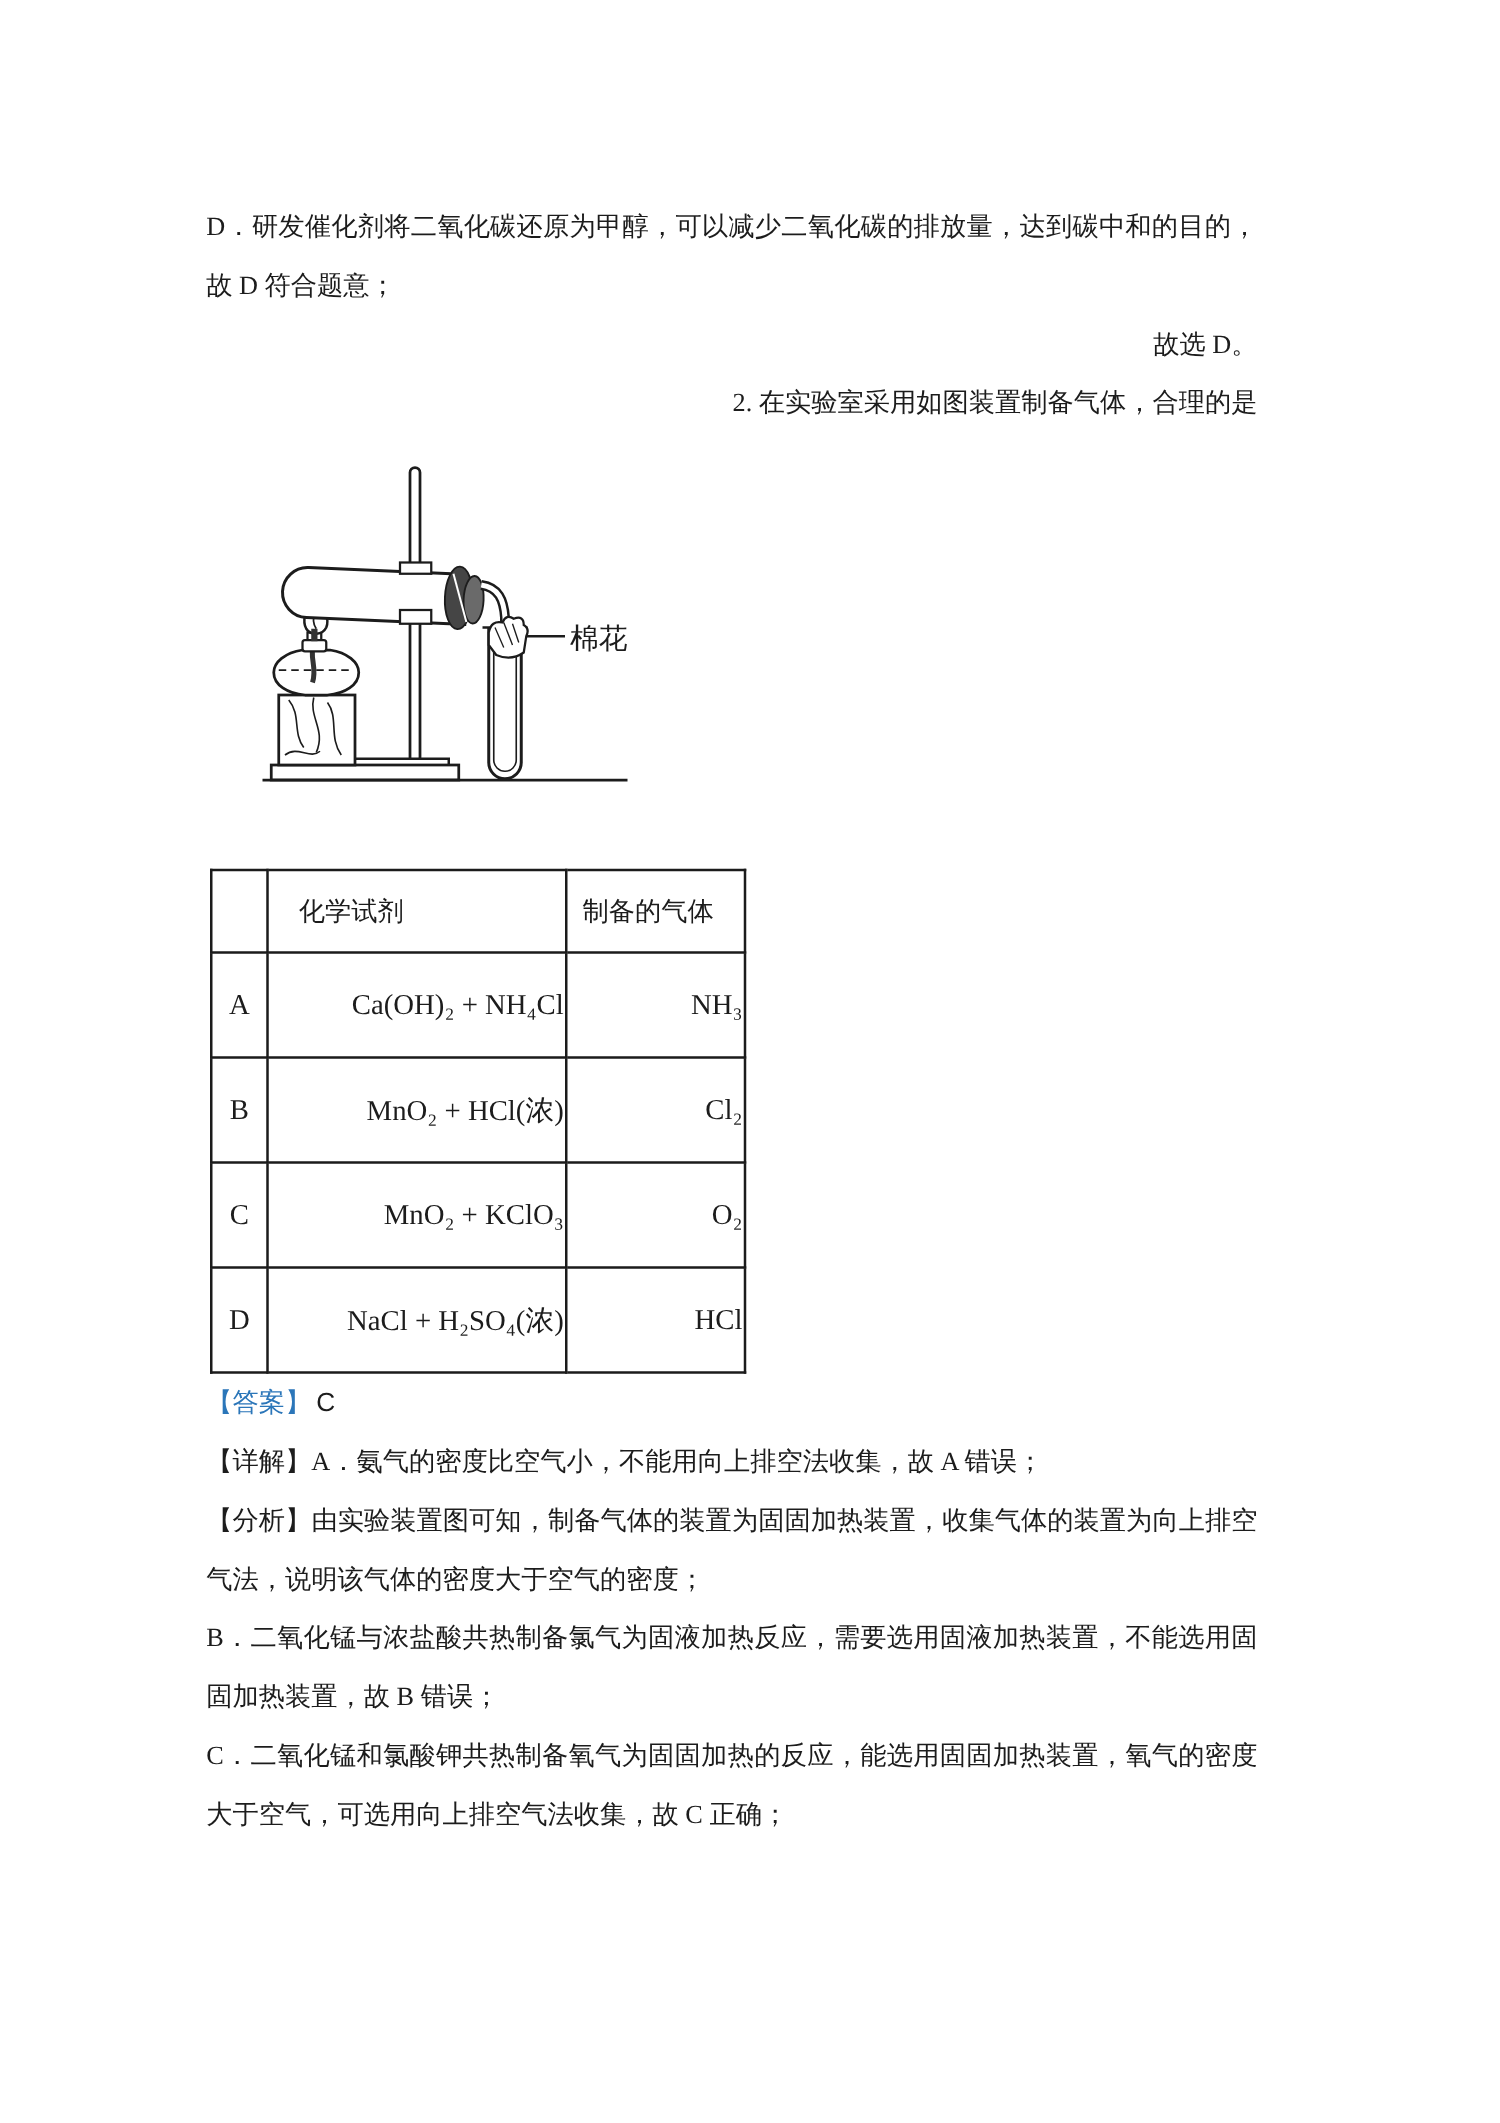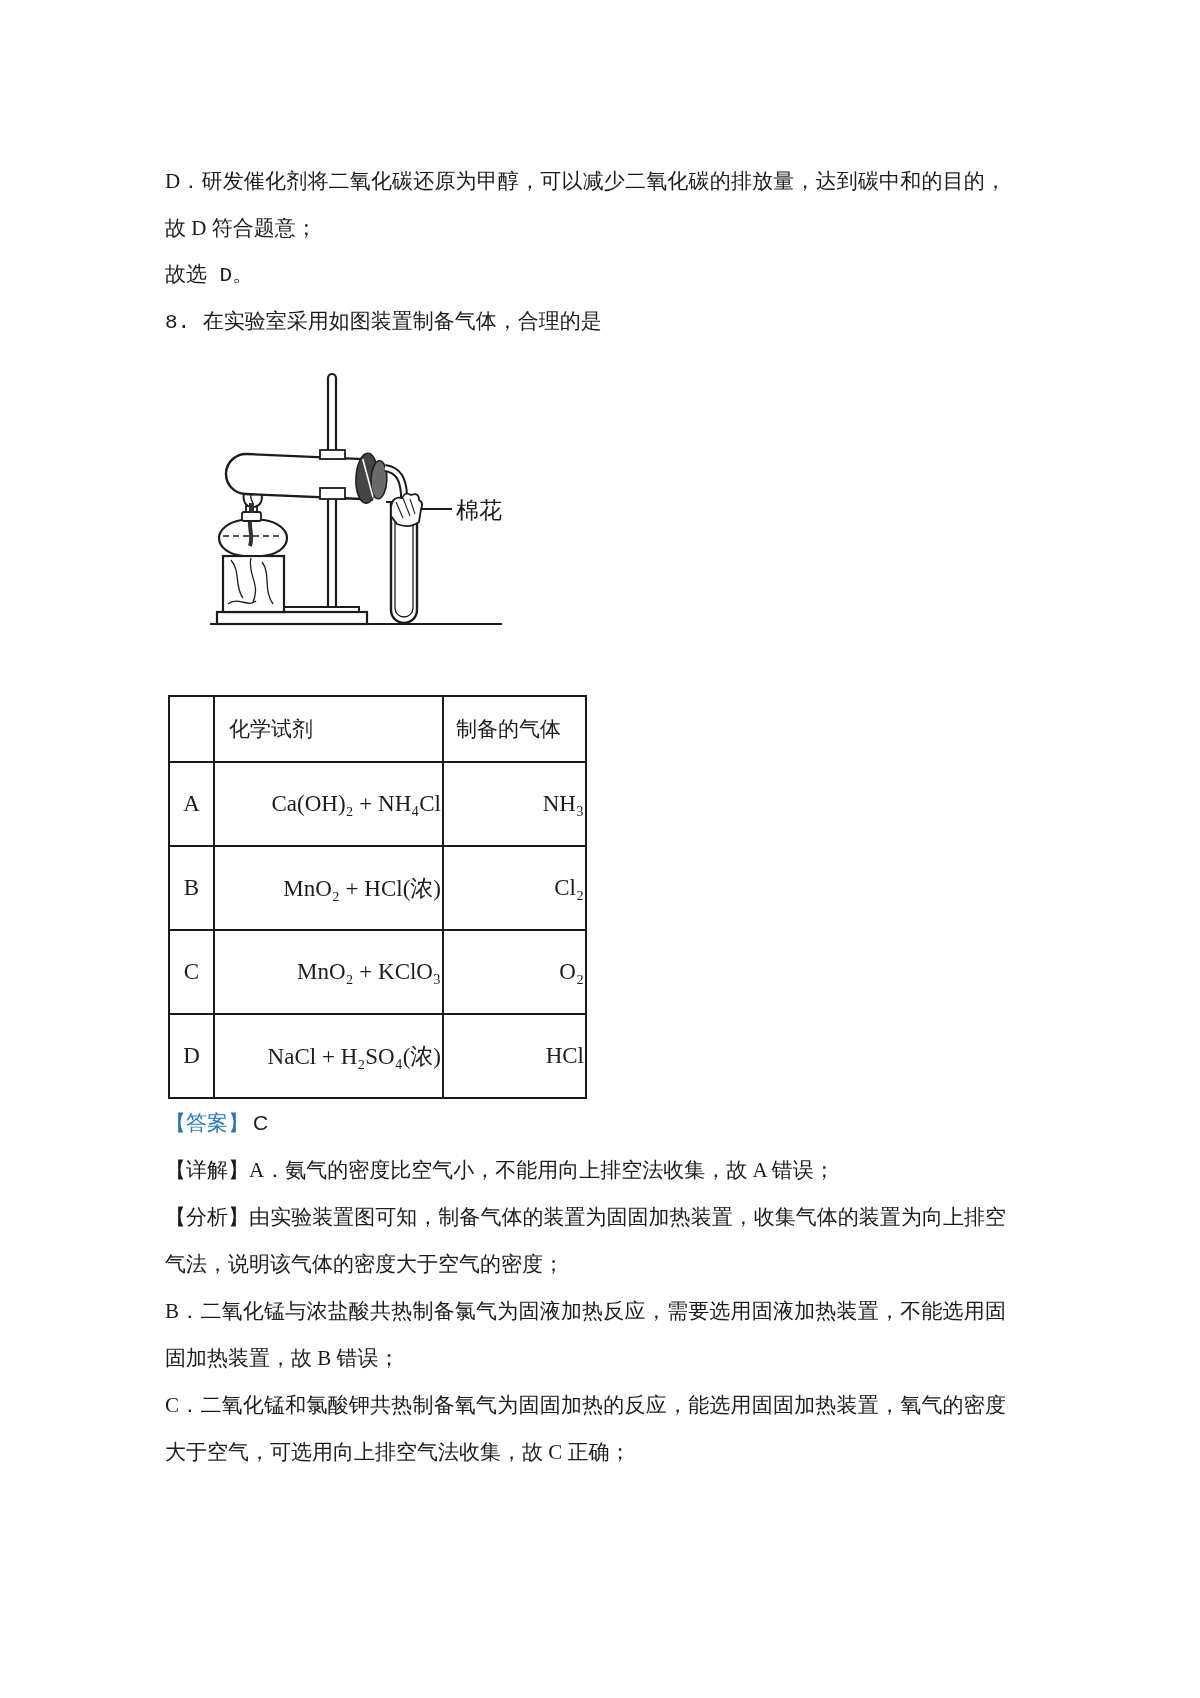--- a/index.html
+++ b/index.html
@@ -3,52 +3,52 @@
 <meta charset="utf-8">
 <style>
   html,body{margin:0;padding:0;}
   body{
     width:1200px;height:1698px;background:#ffffff;
     font-family:"Liberation Serif","DejaVu Serif",serif;
     color:#1c1c1c;
   }
   .page{box-sizing:border-box;width:1164px;height:1698px;padding:158px 158px 0 165px;}
   .para{margin:0;font-size:21px;line-height:47px;text-align:justify;max-width:875px;}
-  .single{text-align:left;font-family:Liberation Mono, monospace;}
+  .single{text-align:right;}
   
   .diagram-wrap{margin:0 0 69px 25px;width:320px;height:280px;}
   svg text{font-family:"Liberation Serif","DejaVu Serif",serif;}
   
   table.reagent{border-collapse:collapse;margin-left:3px;table-layout:fixed;}
   table.reagent td,table.reagent th{
     border:2px solid #1b1b1b;font-weight:normal;text-align:left;
     font-size:23px;font-family:"Liberation Serif","DejaVu Serif",serif;
   }
   .col-opt{width:41px;text-align:center !important;font-size:21px;}
-  .col-reag{width:212px;padding-left:14px;}
+  .col-reag{width:212px;padding-left:24px;}
   .col-gas{width:128px;padding-left:12px;}
   tr.hdr td{height:62px;font-size:21px;}
   tr.datarow td{height:80px;text-align:right;}
   
   .choices{display:grid;grid-template-columns:230px 225px 228px 1fr;margin-top:8px;
            font-size:21px;line-height:47px;}
   
   .ansline{font-size:21px;line-height:47px;margin:0;}
   .blue-label{color:#2b76b9;}
   .ans-val{font-family:"Liberation Sans","DejaVu Sans",sans-serif;font-size:21px;margin-left:4px;}
 </style>
 </head>
 <body>
 
 <div class="page">
 
   <p class="para">D．研发催化剂将二氧化碳还原为甲醇，可以减少二氧化碳的排放量，达到碳中和的目的，故 D 符合题意；</p>
   <p class="para single">故选 D。</p>
 
-  <p class="para single">8. 在实验室采用如图装置制备气体，合理的是</p>
+  <p class="para single">2. 在实验室采用如图装置制备气体，合理的是</p>
 
   <div class="diagram-wrap">
     <svg viewBox="0 0 320 285" width="320" height="285">
 
       <g>
         <rect x="138" y="28" width="8" height="236" rx="4" fill="#ffffff" stroke="#1c1c1c" stroke-width="2.2"></rect>
         <rect x="35" y="261" width="134" height="6" fill="#ffffff" stroke="#1c1c1c" stroke-width="2"></rect>
         <rect x="27" y="266" width="150" height="12" fill="#ffffff" stroke="#1c1c1c" stroke-width="2.2"></rect>
       </g>
 

